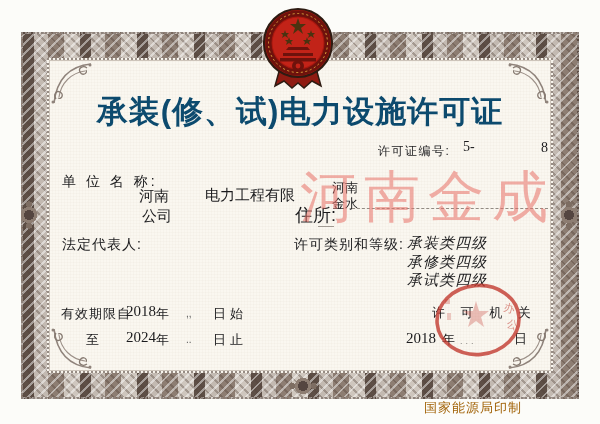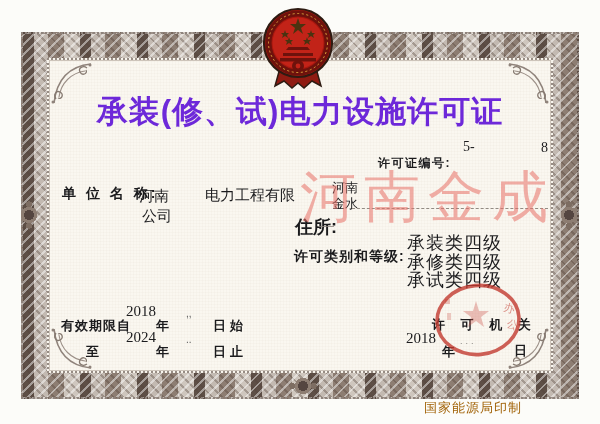--- a/index.html
+++ b/index.html
@@ -31,40 +31,40 @@
       radial-gradient(circle at 50% 82%, #7d6d62 0 3px, rgba(0,0,0,0) 3px);}
   .med-left{left:16px;top:198px;width:26px;height:34px;}
   .med-right{left:556px;top:198px;width:26px;height:34px;}
   .med-bottom{left:286px;top:375px;width:34px;height:22px;
     background:
       radial-gradient(circle at 50% 50%, #544540 0 5px, #8d7d72 5px 8px, rgba(0,0,0,0) 8px),
       radial-gradient(circle at 18% 50%, #7d6d62 0 3px, rgba(0,0,0,0) 3px),
       radial-gradient(circle at 82% 50%, #7d6d62 0 3px, rgba(0,0,0,0) 3px);}
   
   .txt{position:absolute;white-space:nowrap;}
-  .lbl{font-weight:700;margin-top:12px;}
+  .lbl{font-weight:400;}
   .title{left:0;right:0;top:91px;text-align:center;font-size:31px;font-weight:800;
-         letter-spacing:1px;color:#6d28d9;}
+         letter-spacing:1px;color:#0c4a6e;}
   .lic-label{left:378px;top:143px;font-size:12px;letter-spacing:1.5px;}
   .lic-prefix{left:463px;top:139px;font-size:14px;font-family:"Liberation Serif",serif;}
   .lic-suffix{left:541px;top:140px;font-size:14px;font-family:"Liberation Serif",serif;}
   .unit-label{left:62px;top:173px;font-size:14px;letter-spacing:3px;text-align:right;}
   .unit-v1{left:139px;top:187px;font-size:15px;}
   .unit-v2{left:205px;top:186px;font-size:15px;}
   .unit-v3{left:142px;top:207px;font-size:15px;}
   .addr-label{left:295px;top:203px;font-size:18px;}
   .addr-v1{left:332px;top:179px;font-size:13px;}
   .addr-v2{left:332px;top:195px;font-size:13px;}
   .dash-long{position:absolute;left:352px;top:196px;width:196px;height:12px;
              border-bottom:1px dashed rgba(120,113,105,.8);}
   .dash-short{position:absolute;left:318px;top:214px;width:16px;height:12px;
              border-bottom:1px solid rgba(140,133,125,.8);}
   .legal-label{left:62px;top:236px;font-size:14px;letter-spacing:1px;}
   .cat-label{left:294px;top:236px;font-size:14px;letter-spacing:1px;}
-  .cat-line{font-size:18px;line-height:18.5px;letter-spacing:1px;}
+  .cat-line{font-size:15px;line-height:18.5px;letter-spacing:1px;font-style:italic;}
   .cat1{left:407px;top:234px;} .cat2{left:407px;top:252.5px;} .cat3{left:407px;top:271px;}
   .vf-label{left:61px;top:305px;font-size:13px;letter-spacing:1px;}
   .num{font-family:"Liberation Serif",serif;font-size:15px;}
   .vf-year{left:126px;top:303px;}
   .vf-unit{left:156px;top:305px;font-size:13px;}
   .vf-marks{left:186px;top:308px;font-size:10px;color:#5c5c5c;}
   .vf-suffix{left:213px;top:305px;font-size:13px;letter-spacing:4px;}
   .vt-label{left:86px;top:331px;font-size:13px;}
   .vt-year{left:126px;top:329px;}
   .vt-unit{left:156px;top:331px;font-size:13px;}
@@ -153,20 +153,21 @@
   <div class="txt lbl unit-label">单 位 名 称:</div>
   <div class="txt unit-v1">河南</div>
   <div class="txt unit-v2">电力工程有限</div>
   <div class="txt unit-v3">公司</div>
   <div class="txt lbl addr-label">住所:</div>
   <div class="txt addr-v1">河南</div>
   <div class="txt addr-v2">金水</div>
   <div class="dash-long"></div>
   <div class="dash-short"></div>
 
+  <div class="txt lbl legal-label">法定代表人:</div>
   <div class="txt lbl cat-label">许可类别和等级:</div>
   <div class="txt cat-line cat1">承装类四级</div>
   <div class="txt cat-line cat2">承修类四级</div>
   <div class="txt cat-line cat3">承试类四级</div>
 
   <div class="txt lbl vf-label">有效期限自</div>
   <div class="txt num vf-year">2018</div>
   <div class="txt lbl vf-unit">年</div>
   <div class="txt vf-marks">,,</div>
   <div class="txt lbl vf-suffix">日始</div>

